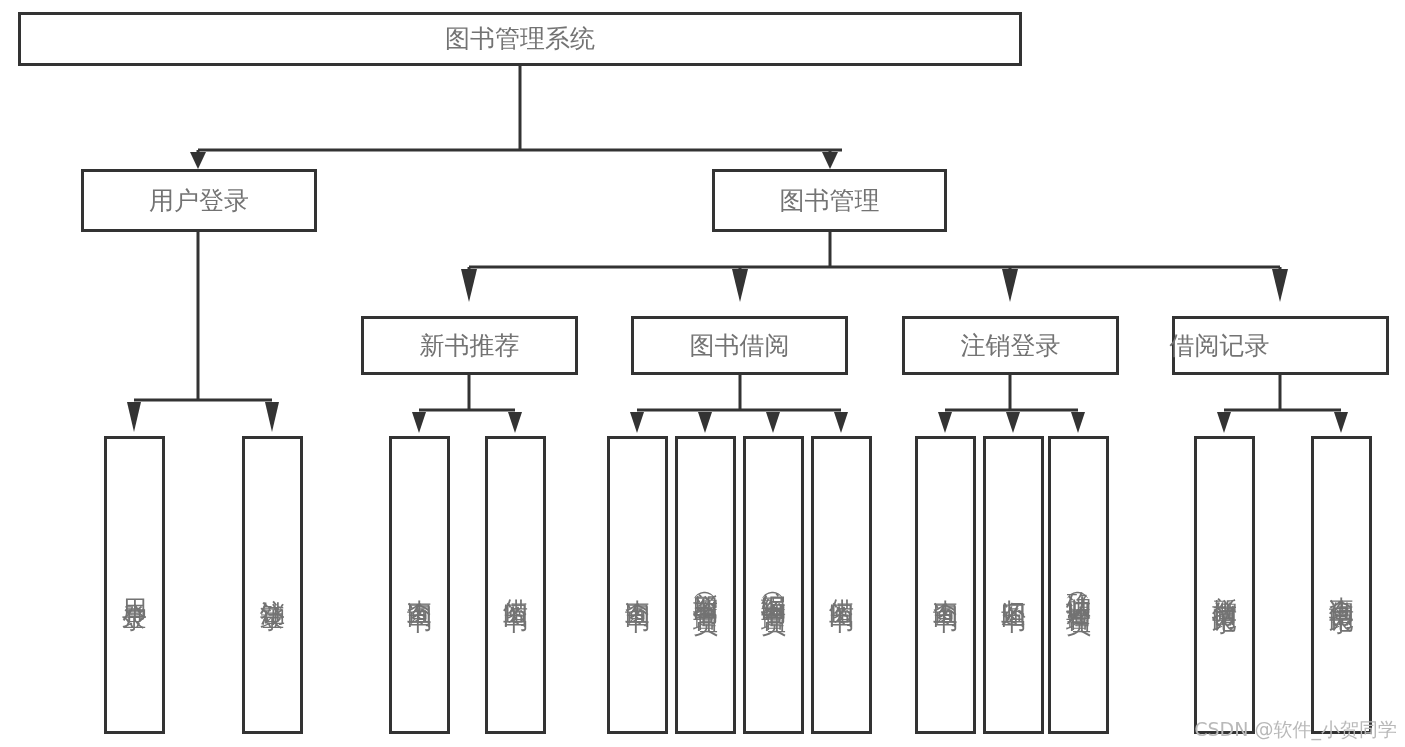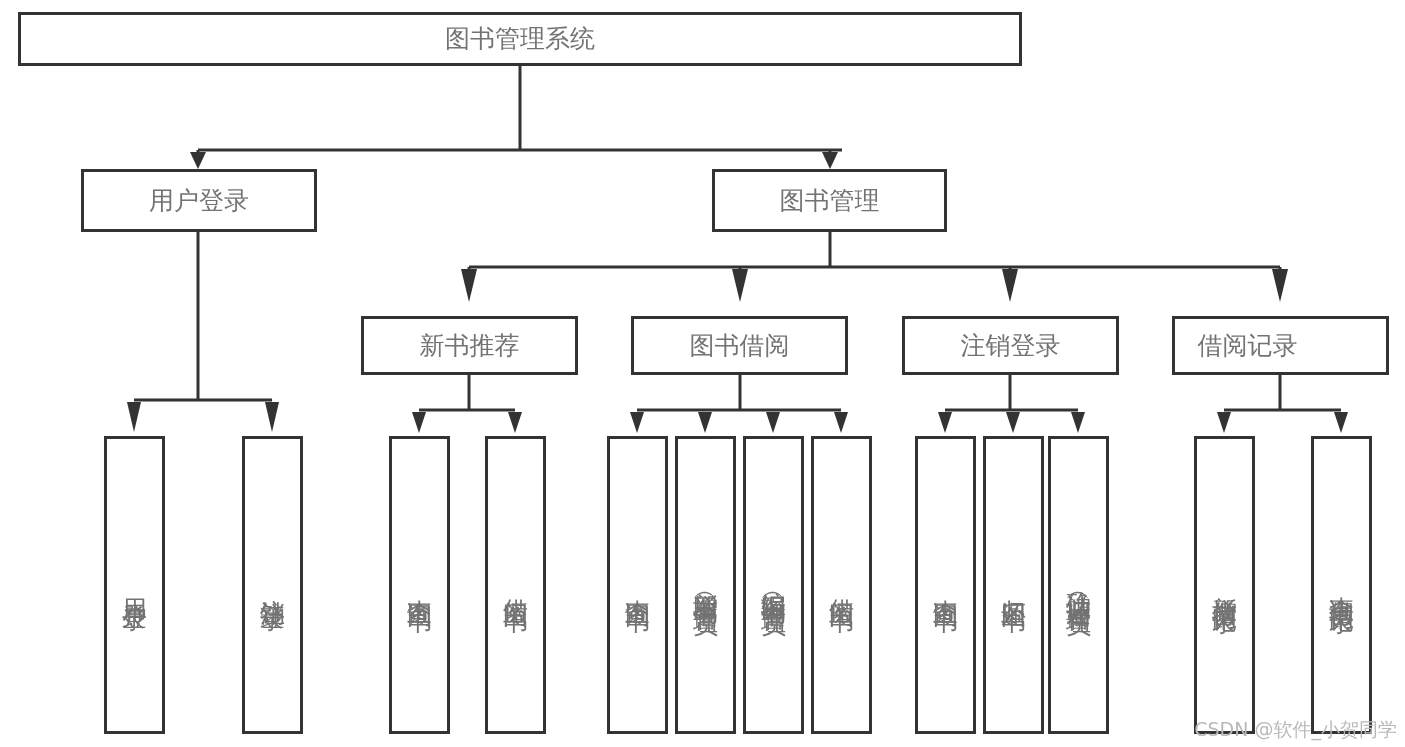--- a/index.html
+++ b/index.html
@@ -164,21 +164,21 @@
   </svg>
 
   <div class="node-label horizontal" style="left:18px; top:12px; width:1004px; height:54px;">图书管理系统</div>
 
   <div class="node-label horizontal" style="left:81px; top:169px; width:236px; height:63px;">用户登录</div>
   <div class="node-label horizontal" style="left:712px; top:169px; width:235px; height:63px;border-radius:18px;">图书管理</div>
 
   <div class="node-label horizontal" style="left:361px; top:316px; width:217px; height:59px;">新书推荐</div>
   <div class="node-label horizontal" style="left:631px; top:316px; width:217px; height:59px;">图书借阅</div>
   <div class="node-label horizontal" style="left:902px; top:316px; width:217px; height:59px;">注销登录</div>
-  <div class="node-label horizontal" style="left:1132px; top:316px; width:195px; height:59px;padding-left:18px;">借阅记录</div>
+  <div class="node-label horizontal" style="left:1104px; top:316px; width:195px; height:59px;padding-left:18px;">借阅记录</div>
 
   <div class="node-label vertical" style="left:104px; top:436px; width:61px; height:298px;">用户登录</div>
   <div class="node-label vertical" style="left:242px; top:436px; width:61px; height:298px;">注销登录</div>
   <div class="node-label vertical" style="left:389px; top:436px; width:61px; height:298px;">查询图书</div>
   <div class="node-label vertical" style="left:485px; top:436px; width:61px; height:298px;">借阅图书</div>
   <div class="node-label vertical" style="left:607px; top:436px; width:61px; height:298px;">查询图书</div>
   <div class="node-label vertical" style="left:675px; top:436px; width:61px; height:298px;">新增图书（管理员）</div>
   <div class="node-label vertical" style="left:743px; top:436px; width:61px; height:298px;">编辑图书（管理员）</div>
   <div class="node-label vertical" style="left:811px; top:436px; width:61px; height:298px;">借阅图书</div>
   <div class="node-label vertical" style="left:915px; top:436px; width:61px; height:298px;">查询图书</div>

